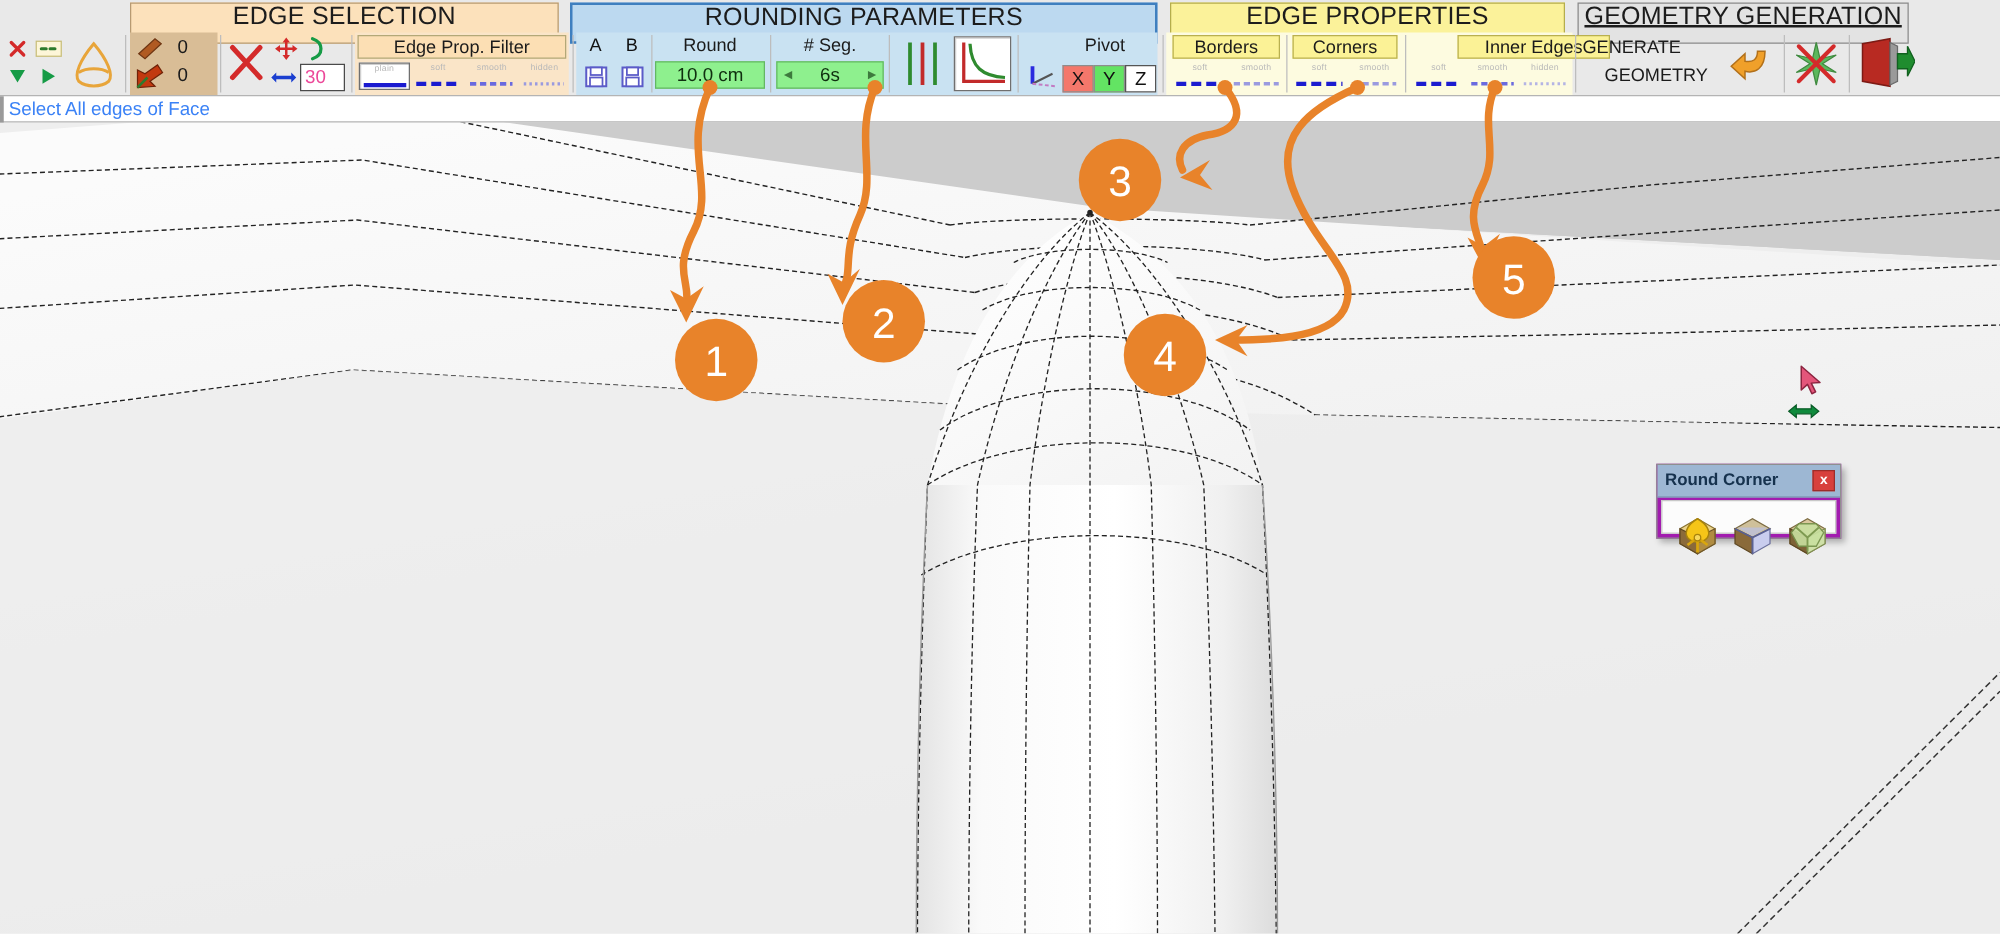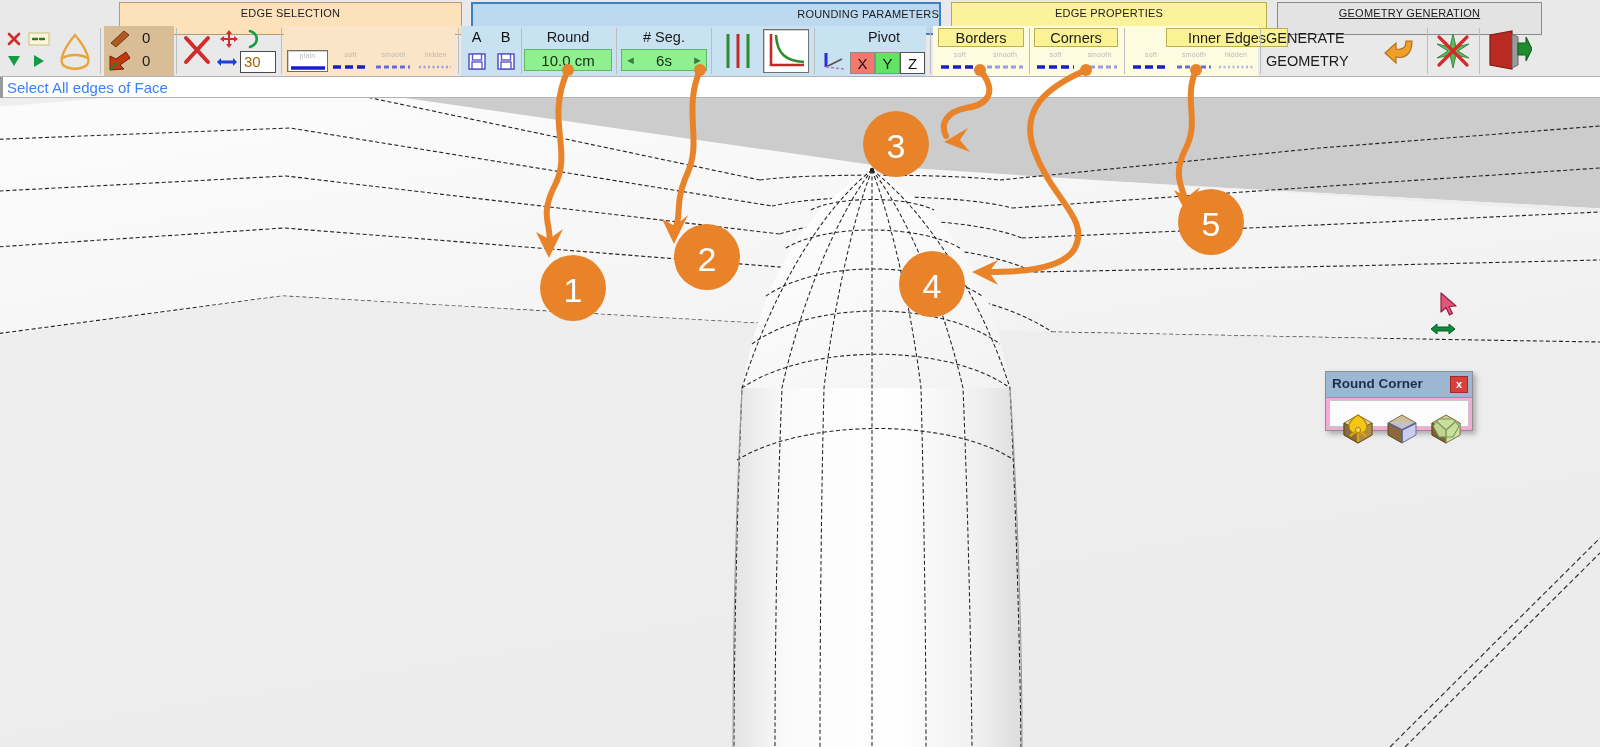--- a/index.html
+++ b/index.html
@@ -16,23 +16,22 @@
   #viewport{position:absolute;left:0;top:88px;width:1600px;height:659px;overflow:hidden;background:#f2f2f2;}
   #viewport svg{display:block;}
 
   
   #toolbar{position:absolute;left:0;top:0;width:1600px;height:78px;background:#e9e9e9;
            border-bottom:1px solid #9a9a9a;box-sizing:border-box;}
   
   #caption-row{position:absolute;left:0;top:2px;height:22px;width:1600px;}
   .caption{
     position:absolute;top:0;height:33px;line-height:21px;text-align:center;
-    font-size:11px;color:#1c1c1c;border:1px solid #8a8a8a;box-sizing:border-box;
+    font-size:20px;color:#1c1c1c;border:1px solid #8a8a8a;box-sizing:border-box;
     letter-spacing:.2px;
-    margin-left:15px;
   }
   .cap-edge-sel{background:#fce1bb;border-color:#b79a72;}
   .cap-round{background:#bcd9f0;border-color:#3f7fbf;border-width:2px;}
   .cap-props{background:#fbf29a;border-color:#b5ad4c;}
   .cap-geom{background:#e3e3e3;border-color:#8a8a8a;}
 
   
   #control-row{position:absolute;left:0;top:26px;height:50px;width:1600px;}
   .sep{position:absolute;top:2px;width:1px;height:46px;background:#bdbdbd;}
   .grpbg{position:absolute;top:0;height:50px;}
@@ -56,21 +55,21 @@
   .val-green{background:#8ef08e;border:1px solid #63b763;box-sizing:border-box;}
 
   .tiny{
     position:absolute;font-size:7px;line-height:8px;color:#b9b9b9;text-align:center;
     white-space:nowrap;letter-spacing:.2px;
   }
 
   
   .numbox{
     position:absolute;background:#ffffff;border:1px solid #4a4a4a;box-sizing:border-box;
-    font-size:15px;line-height:19px;text-align:left;padding-left:3px;color:#a16207;
+    font-size:15px;line-height:19px;text-align:left;padding-left:3px;color:#ec4899;
   }
 
   
   .cnt{position:absolute;font-size:15px;color:#1b1b1b;}
 
   
   .axisbtn{
     position:absolute;top:26px;width:25px;height:22px;line-height:22px;text-align:center;
     font-size:15px;color:#111;border:1px solid #8d8d8d;box-sizing:border-box;
   }
@@ -86,21 +85,21 @@
   #statusbar{
     position:absolute;left:0;top:76px;width:1600px;height:22px;background:#ffffff;
     border-top:1px solid #b4b4b4;border-bottom:1px solid #b4b4b4;box-sizing:border-box;
   }
   #statusbar .txt{position:absolute;left:7px;top:1px;font-size:15px;color:#3b82f6;line-height:20px;}
   #statusbar .lcap{position:absolute;left:0;top:0;width:3px;height:21px;background:#9a9a9a;}
 
   
   #dialog{
     position:absolute;left:1325px;top:371px;width:148px;height:60px;
-    background:#f9a8d4;border:1px solid #8f8f8f;box-sizing:border-box;
+    background:#a21caf;border:1px solid #8f8f8f;box-sizing:border-box;
     box-shadow:3px 3px 5px rgba(0,0,0,.28);
   }
   #dlg-title{
     position:absolute;left:0;top:0;right:0;height:26px;background:#9db7d3;
     border-bottom:1px solid #7f99b5;box-sizing:border-box;
   }
   #dlg-title .t{position:absolute;left:6px;top:4px;font-size:13.5px;font-weight:bold;color:#16324e;}
   #dlg-close{
     position:absolute;right:4px;top:4px;width:18px;height:17px;background:#d8403c;
     border:1px solid #9c2c29;box-sizing:border-box;color:#fff;font-size:11px;font-weight:bold;
@@ -282,21 +281,21 @@
   <div id="cursor-resize">
     <svg width="26" height="16" viewBox="0 0 26 16">
       <path d="M1,8 L7,3 L7,6 L19,6 L19,3 L25,8 L19,13 L19,10 L7,10 L7,13 Z" fill="#0f8a3c" stroke="#0a5c27" stroke-width="1"></path>
     </svg>
   </div>
 
   <div id="toolbar">
 
     <div id="caption-row">
       <div class="caption cap-edge-sel" style="left:104px;width:343px;">EDGE SELECTION</div>
-      <div class="caption cap-round" style="left:456px;width:470px;text-align:right;">ROUNDING PARAMETERS</div>
+      <div class="caption cap-round" style="left:456px;width:470px;">ROUNDING PARAMETERS</div>
       <div class="caption cap-props" style="left:936px;width:316px;">EDGE PROPERTIES</div>
       <div class="caption cap-geom" style="left:1262px;width:265px;text-decoration:underline;">GEOMETRY GENERATION</div>
     </div>
 
     <div id="control-row">
 
       <div class="grpbg bg-grey" style="left:0;width:104px;"></div>
 
       <div class="cell" style="left:4px;width:22px;">
         <svg width="22" height="22" style="position:absolute;top:3px;left:0;" viewBox="0 0 22 22">
@@ -360,20 +359,23 @@
       </div>
       <div class="cell" style="left:216px;width:22px;">
         <svg width="22" height="20" style="position:absolute;top:26px;left:0;" viewBox="0 0 22 20">
           <path d="M1,10 L5,6 L5,8.6 L17,8.6 L17,6 L21,10 L17,14 L17,11.4 L5,11.4 L5,14 Z" fill="#1b3fd0"></path>
         </svg>
       </div>
       <div class="numbox" style="left:240px;top:25px;width:36px;height:22px;">30</div>
       <div class="sep" style="left:281px;"></div>
 
       <div class="grpbg bg-orange" style="left:284px;width:171px;"></div>
+      <div class="cell" style="left:284px;width:171px;">
+        <div class="lbl lbl-chip chip-orange" style="left:2px;right:2px;">Edge Prop. Filter</div>
+      </div>
 
       <div class="iconbtn pressed" style="left:287px;top:24px;width:41px;height:22px;">
         <div class="tiny" style="left:0;right:0;top:1px;">plain</div>
         <svg width="36" height="6" style="position:absolute;left:2px;top:14px;" viewBox="0 0 36 6">
           <path d="M1,3 L35,3" stroke="#1b1bd0" stroke-width="3.4"></path>
         </svg>
       </div>
       <div class="iconbtn" style="left:330px;top:24px;width:41px;height:22px;">
         <div class="tiny" style="left:0;right:0;top:1px;">soft</div>
         <svg width="36" height="6" style="position:absolute;left:2px;top:14px;" viewBox="0 0 36 6">
@@ -512,21 +514,21 @@
       <div class="iconbtn" style="left:1216px;top:24px;width:40px;height:22px;">
         <div class="tiny" style="left:0;right:0;top:1px;">hidden</div>
         <svg width="36" height="6" style="position:absolute;left:2px;top:14px;" viewBox="0 0 36 6">
           <path d="M1,3 L35,3" stroke="#b4b4e4" stroke-width="2.4" stroke-dasharray="2 2.5"></path>
         </svg>
       </div>
       <div class="sep" style="left:1260px;"></div>
 
       <div class="cell" style="left:1266px;width:118px;">
         <div class="lbl" style="left:0;right:0;top:3px;text-align:left;">GENERATE</div>
-        <div class="lbl" style="left:0;right:0;top:26px;text-align:left;">GEOMETRY</div>
+        <div class="lbl" style="left:0;right:0;top:26px;text-align:center;">GEOMETRY</div>
       </div>
       <div class="cell" style="left:1382px;width:40px;">
         <svg width="40" height="40" style="position:absolute;left:0;top:5px;" viewBox="0 0 40 40">
           <path d="M30,10 C 30,24 22,28 14,26 L14,32 L3,22 L14,12 L14,18 C 20,19 24,17 24,10 Z" fill="#f0a02a" stroke="#b2701a" stroke-width="1.2"></path>
         </svg>
       </div>
       <div class="sep" style="left:1427px;"></div>
       <div class="cell" style="left:1432px;width:42px;">
         <svg width="42" height="42" style="position:absolute;left:0;top:4px;" viewBox="0 0 42 42">
           <path d="M21,4 L24,17 L37,14 L26,21 L37,28 L24,25 L21,38 L18,25 L5,28 L16,21 L5,14 L18,17 Z" fill="#5cb85c" stroke="#3f8a3f" stroke-width="1"></path>

